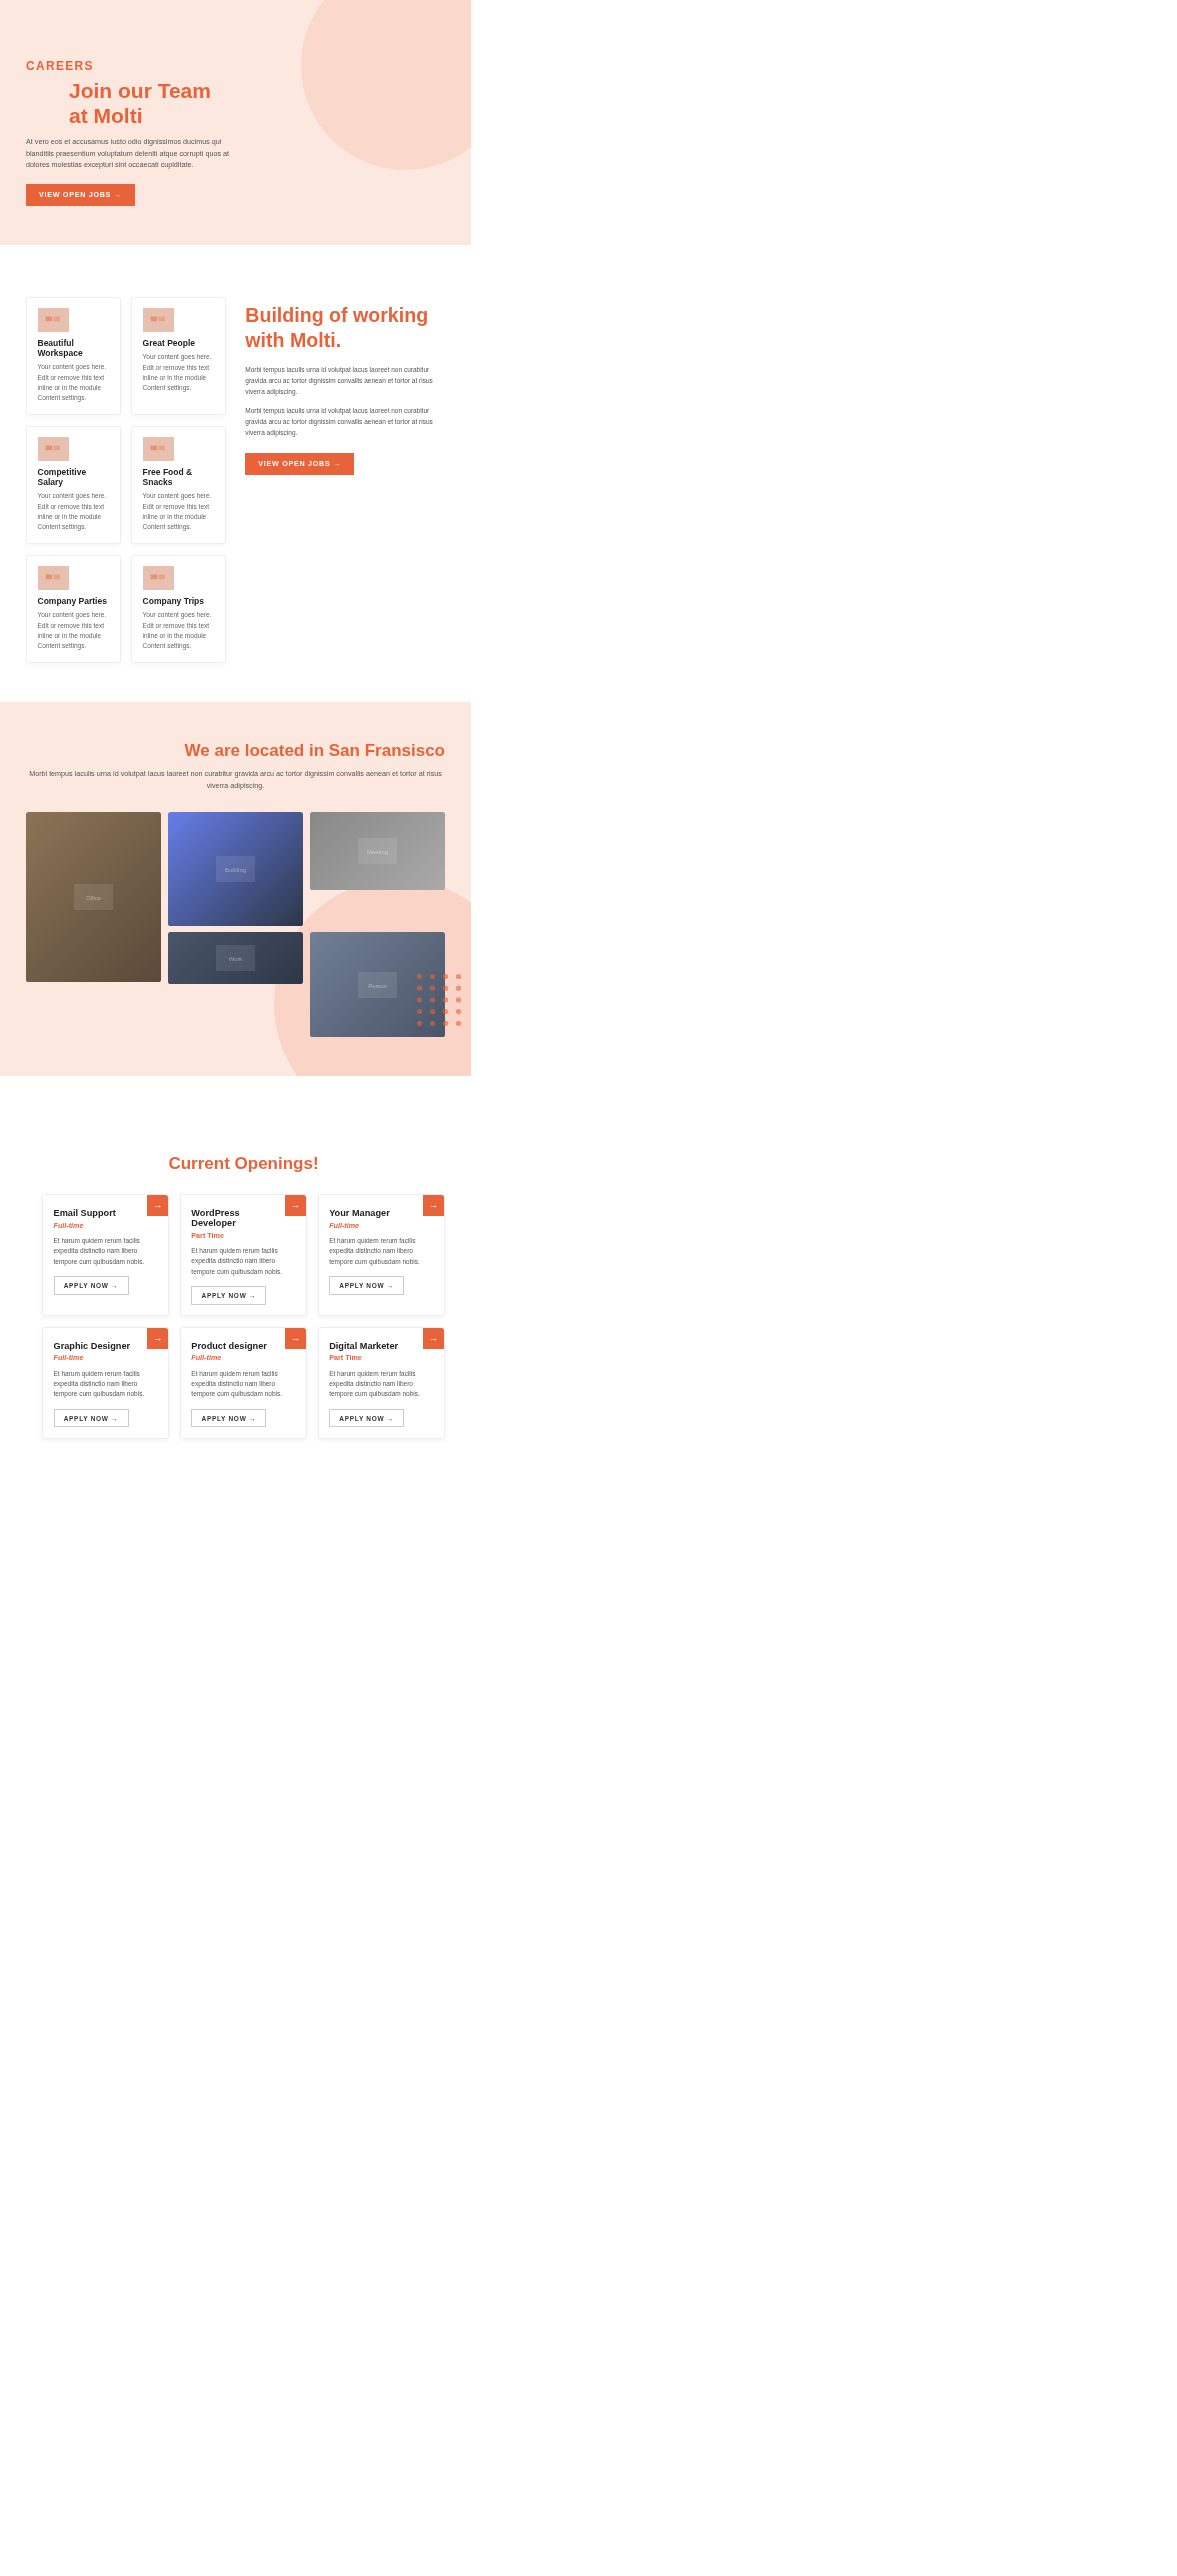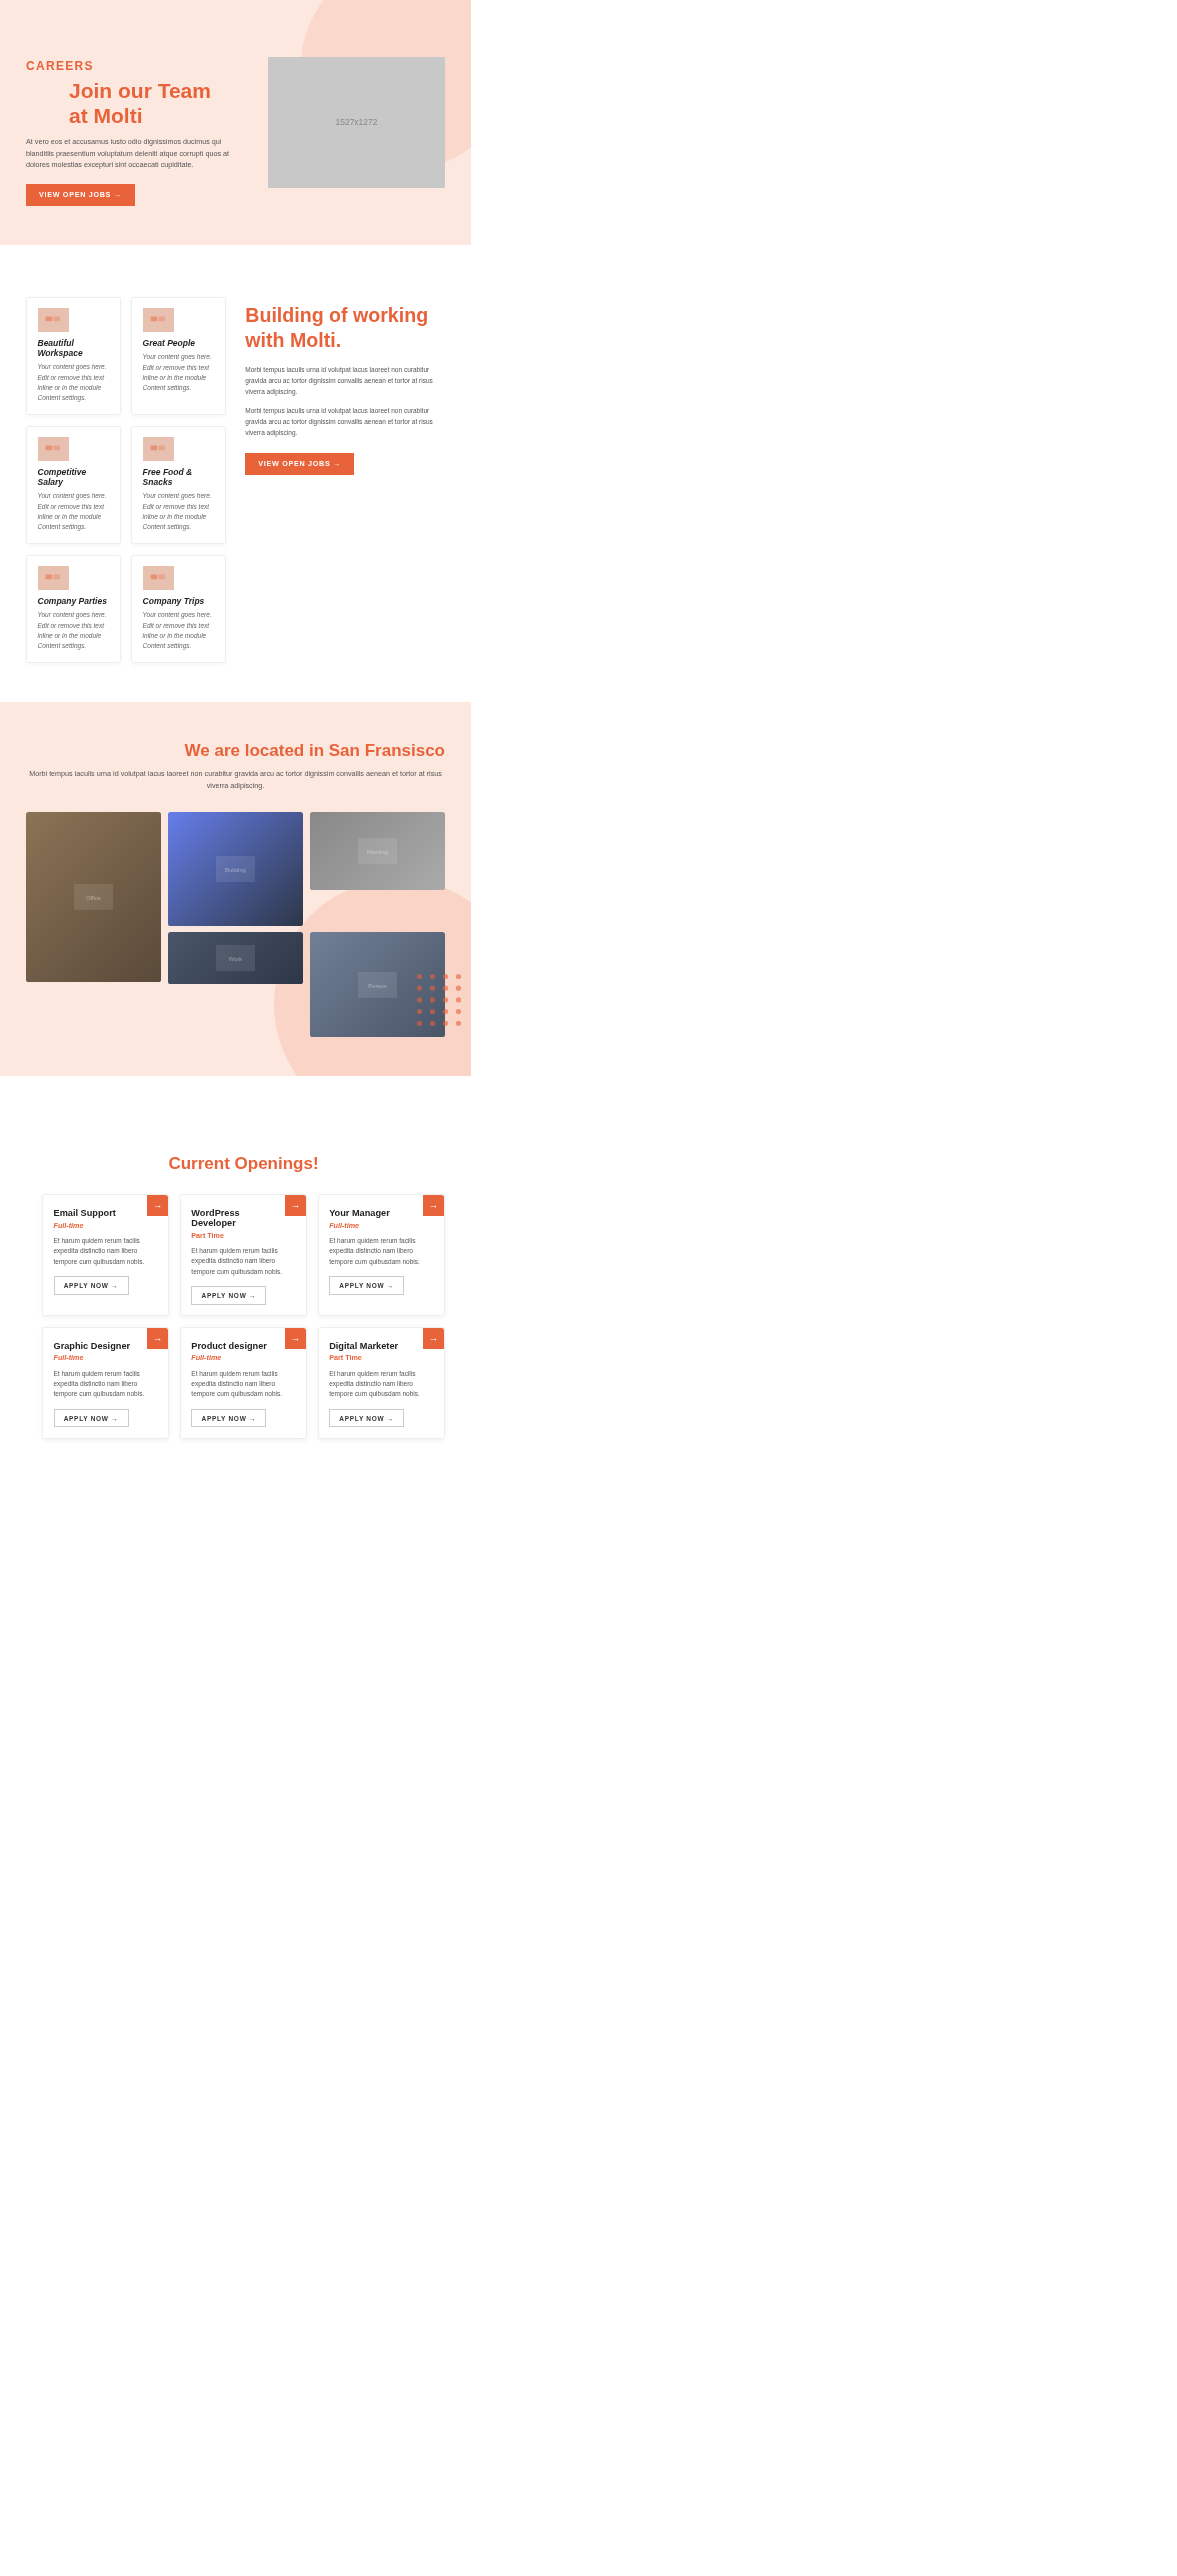--- a/index.html
+++ b/index.html
@@ -101,21 +101,20 @@
       grid-template-columns: 1fr 1fr;
       gap: 10.5px;
       flex: 1;
     }
     .benefit-card {
       background: #fff;
       border: 0.7px solid #eee;
       border-radius: 2.6px;
       padding: 10.5px;
       box-shadow: 0 1.3px 5.2px rgba(0,0,0,0.04);
-      font-style: italic;
     }
     .benefit-thumb {
       width: 31px;
       height: 23.5px;
       background: #e8c0b0;
       margin-bottom: 6.5px;
       display: flex;
       align-items: center;
       justify-content: center;
       color: #c8623a;
@@ -320,23 +319,20 @@
 
 <section class="hero">
   <div class="hero-blob"></div>
   <div class="hero-content">
     <div class="hero-label">CAREERS</div>
     <h1 class="hero-title">
       <span>Join our Team at </span><span style="color:#e8623a">Molti</span>
     </h1>
     <p class="hero-desc">At vero eos et accusamus iusto odio dignissimos ducimus qui blanditiis praesentium voluptatum deleniti atque corrupti quos at dolores molestias excepturi sint occaecati cupiditate.</p>
     <button class="btn-orange">VIEW OPEN JOBS →</button>
-  </div>
-  <div class="hero-image">
-    <span>1527x1272</span>
   </div>
 </section>
 
 <div class="spacer"></div>
 
 <section class="benefits-section">
   <div class="benefits-cards" id="benefits-cards-container">
       <div class="benefit-card">
     <div class="benefit-thumb">
       <svg width="19.6" height="13" viewBox="0 0 30 20">

